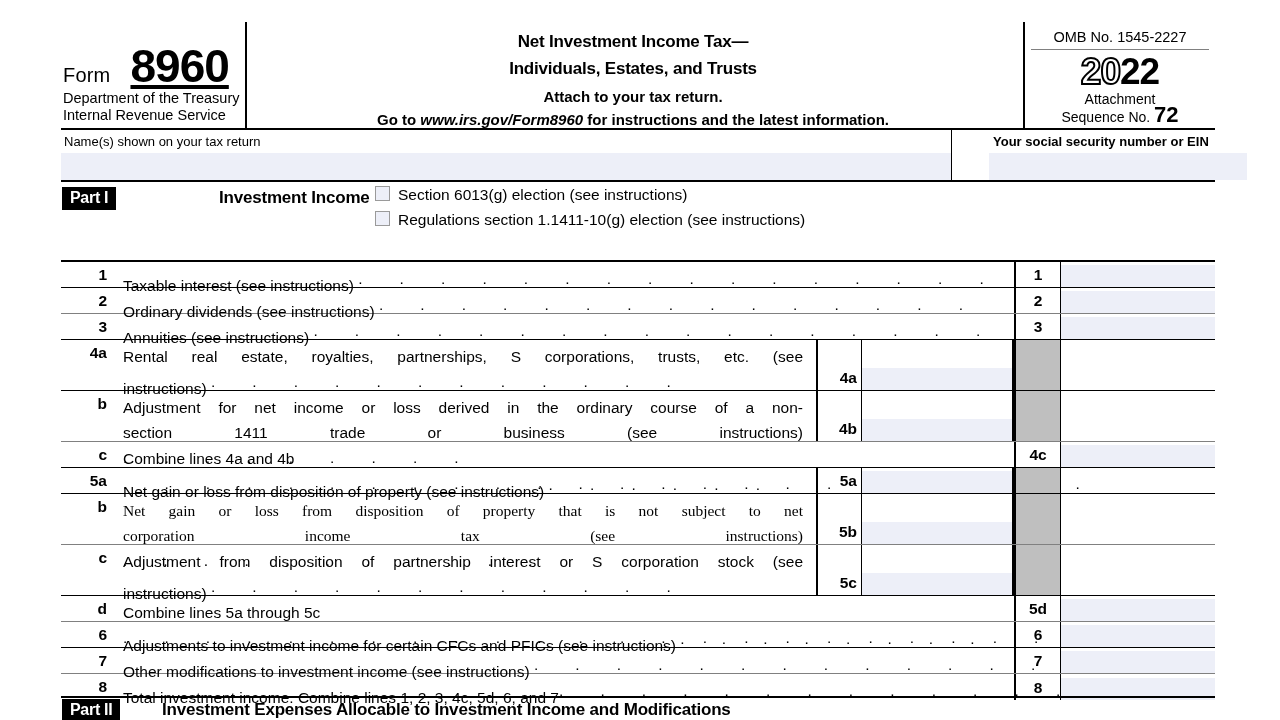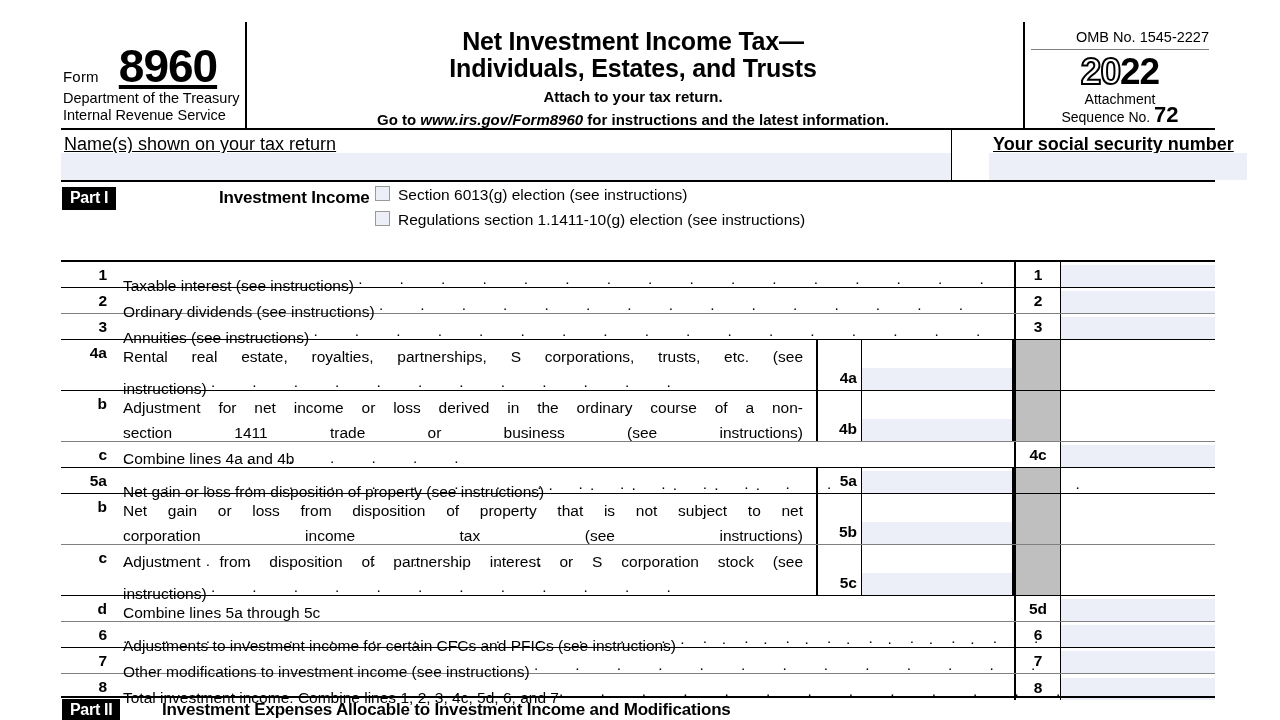--- a/index.html
+++ b/index.html
@@ -38,21 +38,21 @@
     box-sizing: border-box;
   }
   .form-line {
     position: absolute;
     left: 2px; top: 22px;
     width: 180px;
     display: flex;
     align-items: baseline;
   }
   .form-word {
-    font-size: 15px;
+    font-size: 20px;
     letter-spacing: 0.2px;
   }
   .form-number {
     font-size: 46px;
     font-weight: bold;
     letter-spacing: -1px;
     line-height: 44px;
     margin-left: 20px;
     text-decoration: underline;
   }
@@ -64,21 +64,21 @@
     width: 182px;
   }
 
   .hdr-center {
     position: absolute;
     left: 186px; top: 0;
     width: 772px; height: 106px;
     text-align: center;
   }
   .title-main {
-    font-size: 25px;
+    font-size: 17px;
     font-weight: bold;
     line-height: 27px;
     margin-top: 6px;
     letter-spacing: -0.2px;
   }
   .title-sub {
     font-size: 15px;
     font-weight: bold;
     margin-top: 6px;
   }
@@ -96,21 +96,20 @@
     border-left: 2px solid #000;
     box-sizing: border-box;
     text-align: center;
   }
   .omb {
     font-size: 14.5px;
     padding-top: 7px;
     padding-bottom: 4px;
     border-bottom: 1px solid #808080;
     margin: 0 6px;
-    text-align: right;
   }
   .year {
     font-size: 37px;
     font-weight: bold;
     line-height: 40px;
     letter-spacing: -1px;
     margin-top: 2px;
   }
   .year .hollow {
     color: #ffffff;
@@ -142,23 +141,22 @@
     border-right: 1px solid #000;
     box-sizing: border-box;
   }
   .ssn-cell {
     position: absolute;
     left: 923px; top: 0;
     width: 263px; height: 50px;
     box-sizing: border-box;
   }
   .cap {
-    font-size: 18px;
+    font-size: 13px;
     padding: 4px 0 0 3px;
-    text-decoration: underline;
   }
   .ssn-cell .cap { font-weight: bold; padding-left: 9px; }
   .fillband {
     position: absolute;
     left: 0; right: 0; bottom: 0;
     height: 27px;
     background: #edeff8;
   }
   .ssn-cell .fillband { left: 5px; }
 
@@ -477,21 +475,21 @@
             <div class="numtxt">5a</div>
           </div>
         <div class="amt"></div>
       </div>
       <div class="rightnum gray"></div>
       <div class="rightamt"></div>
     </div>
 
     <div class="row rule-gray" style="height:51px;">
       <div class="lineno">b</div>
-      <div class="desc just" style="width:680px;">
+      <div class="desc just" style="width:680px;font-family:Liberation Serif, serif;">
         <div>Net gain or loss from disposition of property that is not subject to net</div>
         <div class="lastline"><span>corporation income tax (see instructions)</span> <span class="leader">. . . . . . . . . . .</span></div>
       </div>
       <div class="midcol">
         <div class="numbox">
             <div class="numtxt">5b</div>
           </div>
         <div class="amt"></div>
       </div>
       <div class="rightnum gray"></div>

